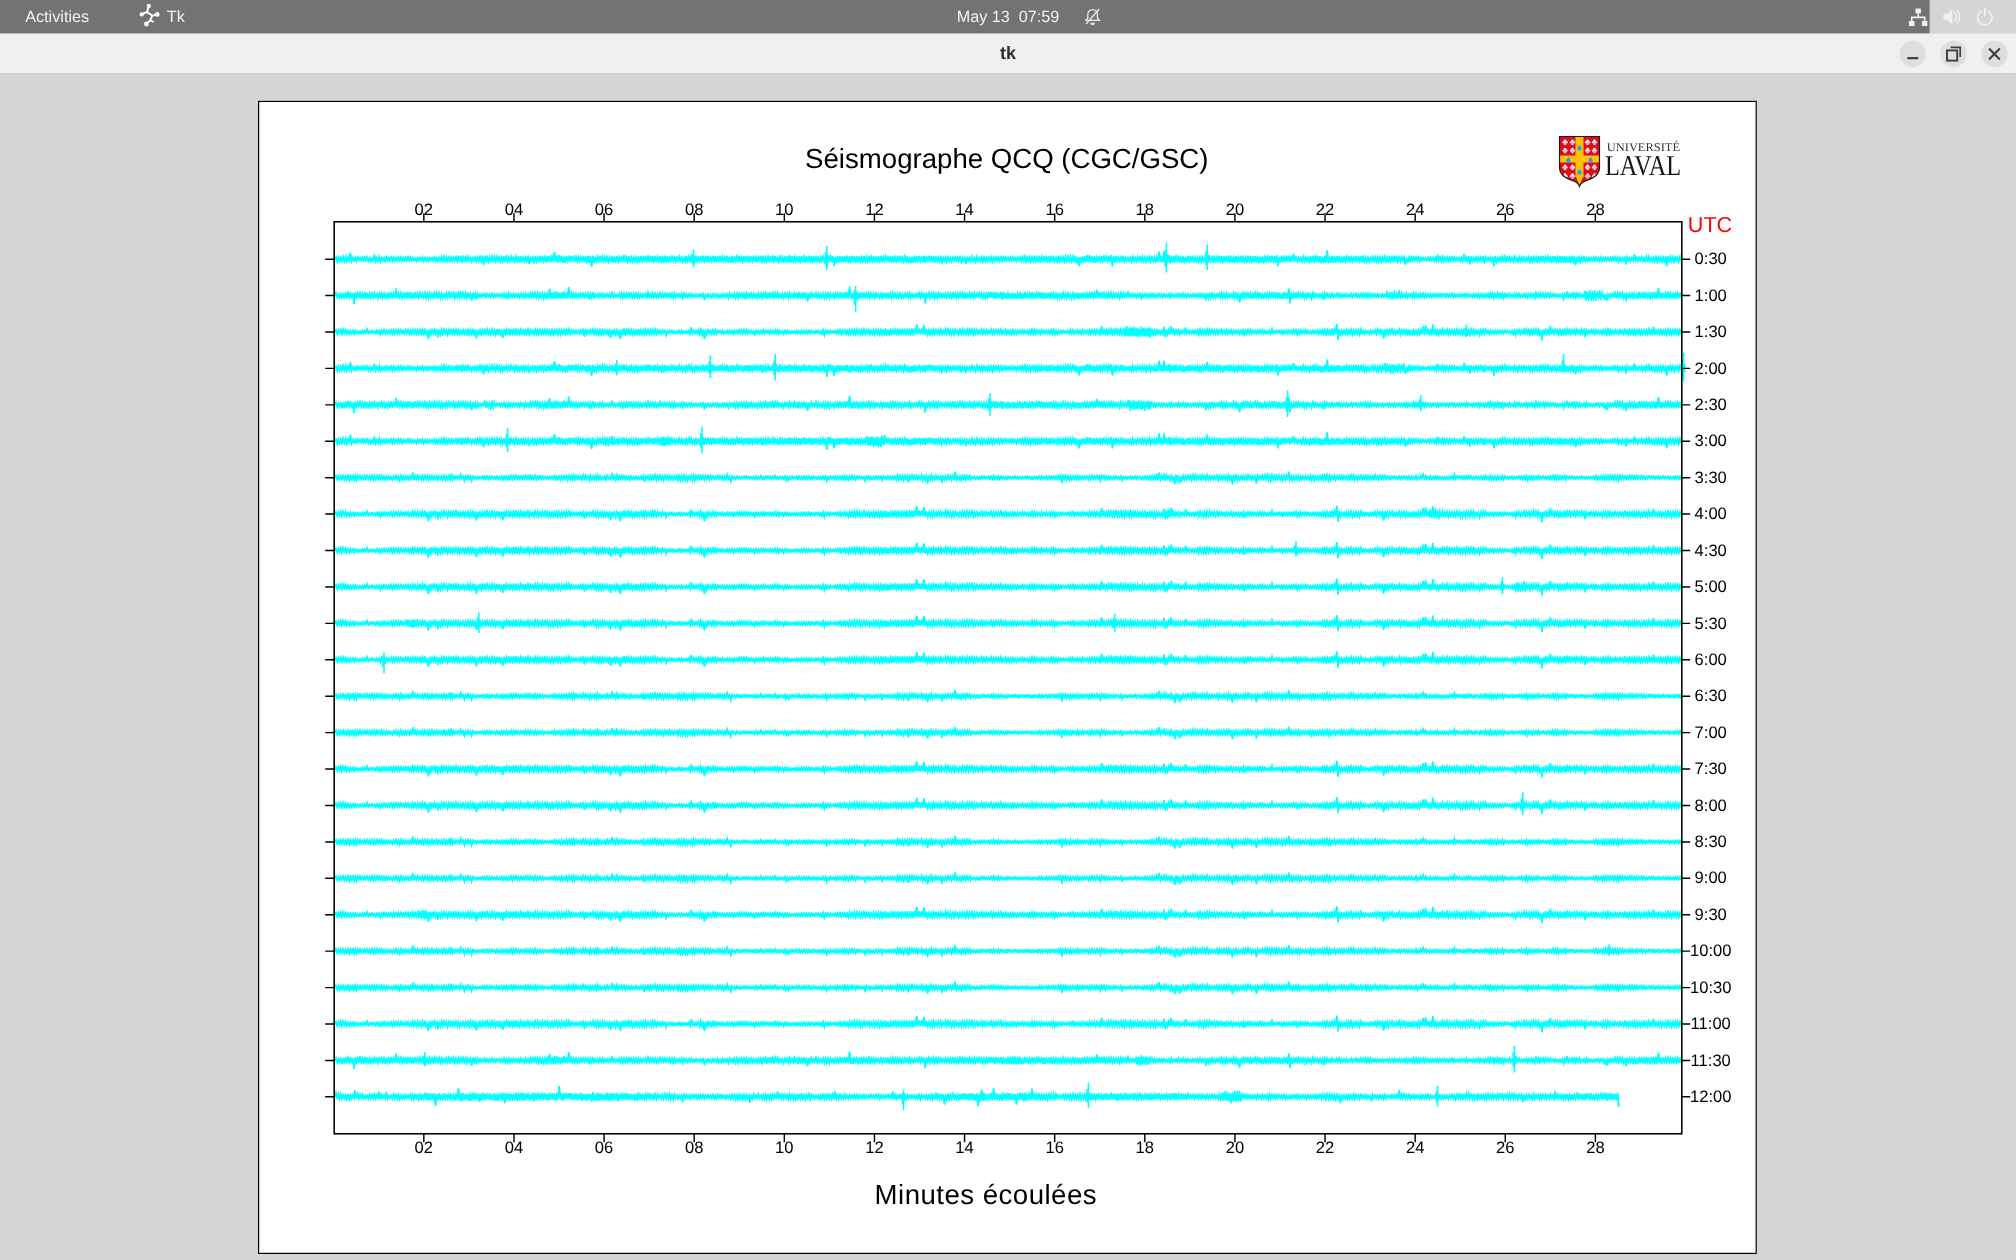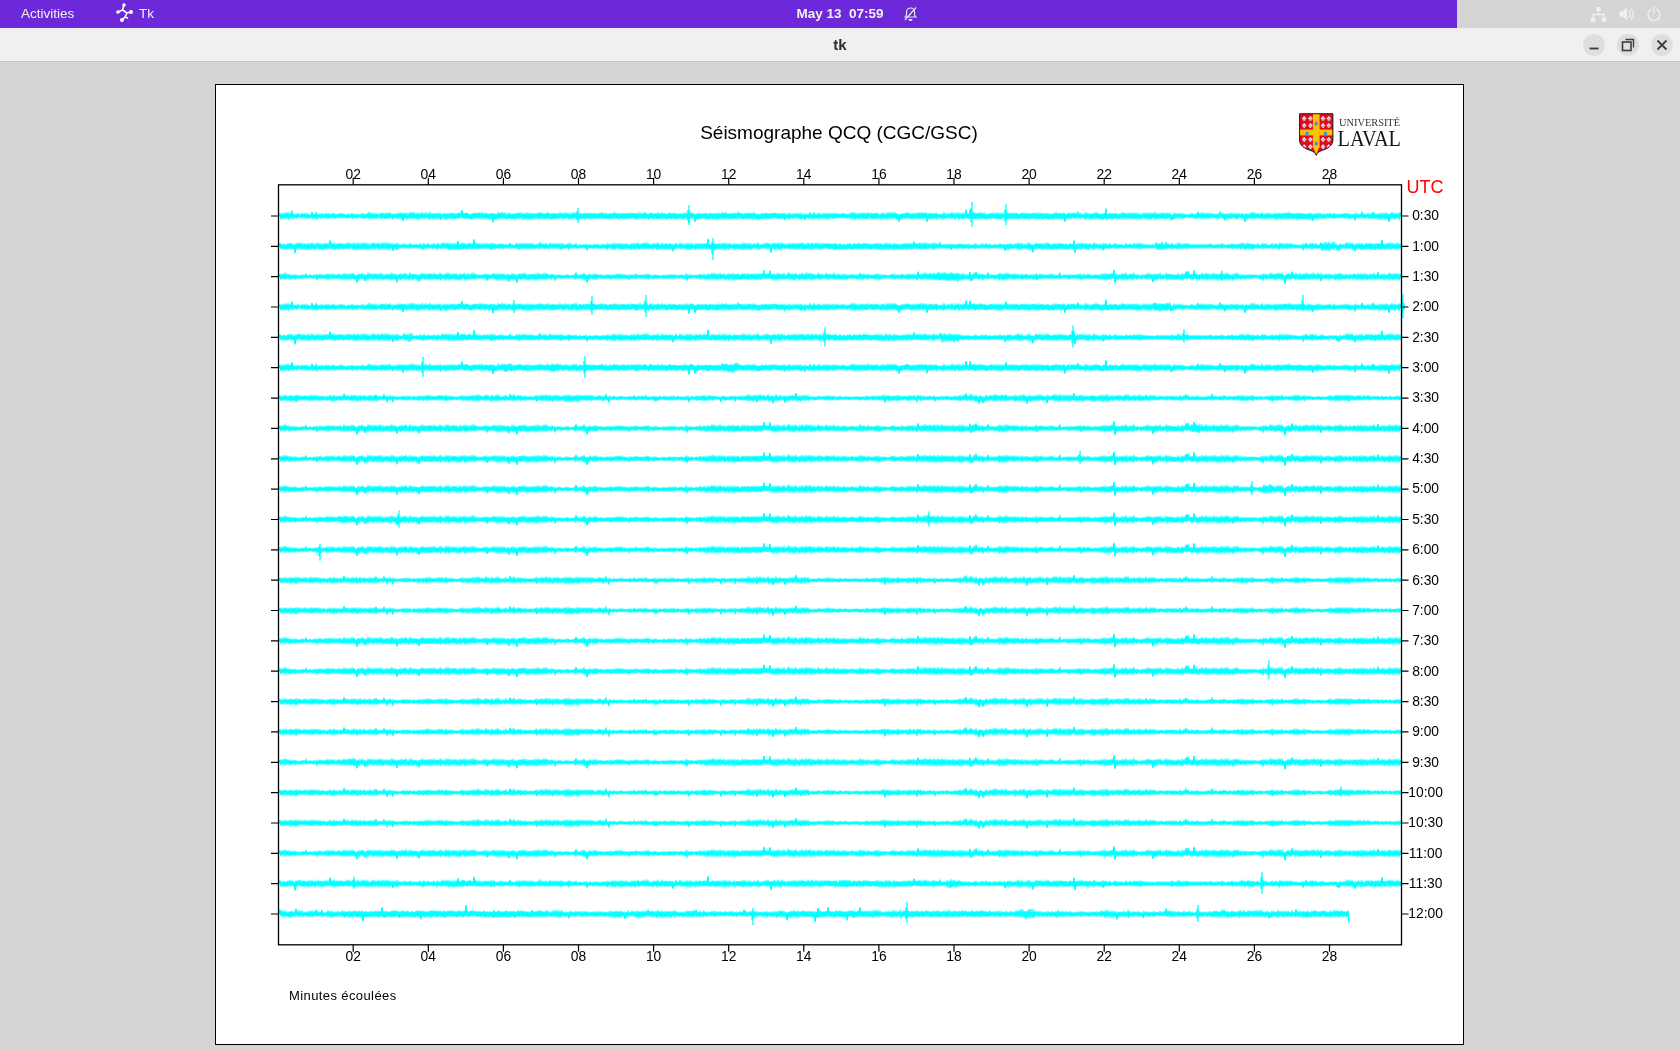--- a/index.html
+++ b/index.html
@@ -1,29 +1,29 @@
 <!DOCTYPE html>
 <html><head><meta charset="utf-8"><title>tk</title><style>
 *{margin:0;padding:0;box-sizing:border-box}
 html,body{width:1680px;height:1050px;overflow:hidden;background:#d5d5d5;
 font-family:"Liberation Sans",sans-serif;-webkit-font-smoothing:antialiased}
-#topbar{position:absolute;left:0;top:0;width:1457px;height:28px;background:#6d28d9;color:#f2f2f2}
+#topbar{position:absolute;left:0;top:0;width:1608px;height:28px;background:#737373;color:#f2f2f2}
 #topbar .act{position:absolute;left:21px;top:6px;font-size:13.5px}
 #topbar .tkl{position:absolute;left:139px;top:6px;font-size:13.5px}
-#topbar .clock{position:absolute;left:760px;width:160px;top:6px;text-align:center;font-size:13.5px;font-weight:700}
+#topbar .clock{position:absolute;left:760px;width:160px;top:6px;text-align:center;font-size:13.5px;font-weight:400}
 #titlebar{position:absolute;left:0;top:28px;width:1680px;height:34px;background:#f1f0f0;
 border-bottom:1px solid #c6c3c3}
 #titlebar .t{position:absolute;left:0;width:1680px;top:8px;text-align:center;
 font-size:15px;font-weight:700;color:#2d2d2d}
 .wbtn{position:absolute;top:34px;width:22px;height:22px;border-radius:50%;background:#e0dedd}
 #panel{position:absolute;left:215px;top:84px;width:1249px;height:961px;background:#fff;
 border:1.5px solid #000}
 #hdr{position:absolute;left:60.5px;top:20.6px;font-size:15.9px;line-height:19.2px;color:#000}
-#ptitle{position:absolute;left:61.5px;top:37.3px;width:1123px;text-align:center;font-size:19px;line-height:21px;color:#000}
-#xlab{position:absolute;left:73px;top:902.4px;width:1123px;text-align:left;font-size:13px;letter-spacing:0.4px;line-height:17px;color:#000}
+#ptitle{position:absolute;left:61.5px;top:37.3px;width:1123px;text-align:center;font-size:23px;line-height:21px;color:#000}
+#xlab{position:absolute;left:44px;top:902.4px;width:1123px;text-align:center;font-size:23px;letter-spacing:0.4px;line-height:17px;color:#000}
 </style></head><body>
 <div id="topbar">
     <span class="act">Activities</span>
     <svg width="18" height="20" viewBox="0 0 18 20" style="position:absolute;left:116px;top:3px">
       <g stroke="#fff" stroke-width="1.6" fill="none" stroke-linecap="round">
         <path d="M8 2 L6.5 7 L2 9 M6.5 7 L11 10 L15 9 M11 10 L9 14 M9 14 L6 17 M9 14 L11.5 15"></path>
         <circle cx="8" cy="2" r="1" fill="#fff"></circle>
         <circle cx="2" cy="9" r="1" fill="#fff"></circle>
         <circle cx="15" cy="9" r="1.2" fill="#fff"></circle>
         <circle cx="6" cy="17" r="1.2" fill="#fff"></circle>

